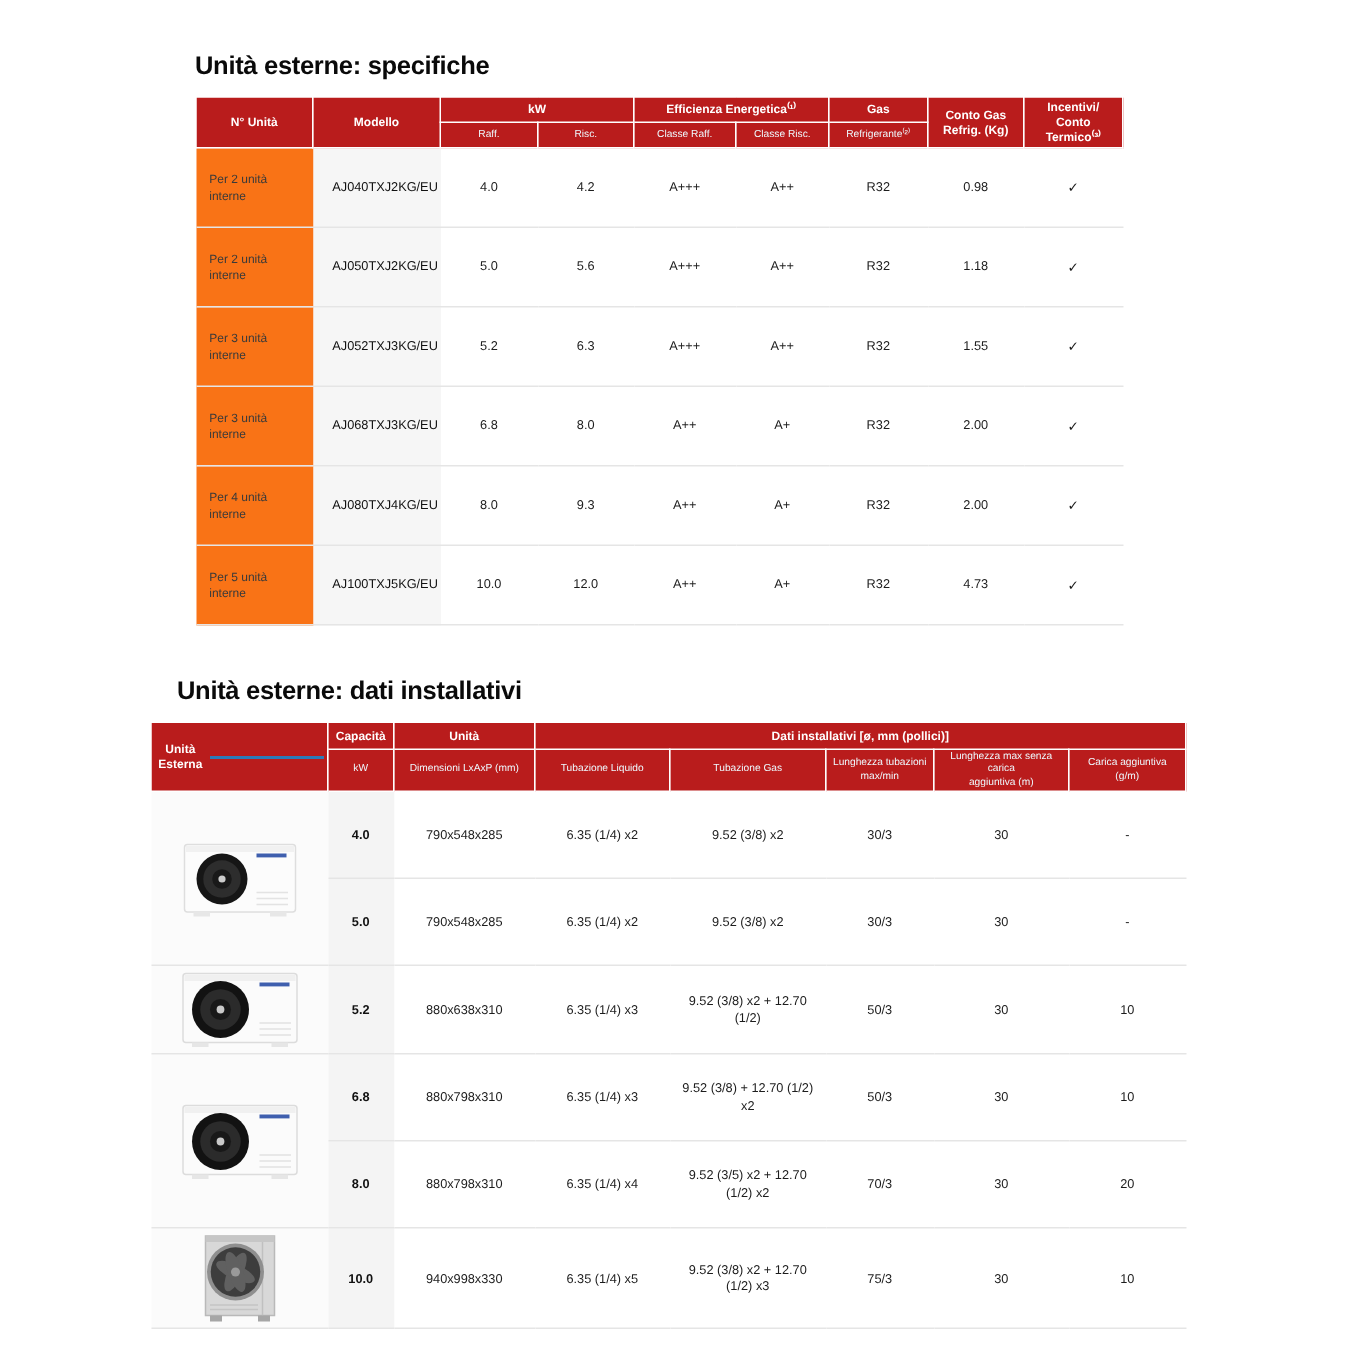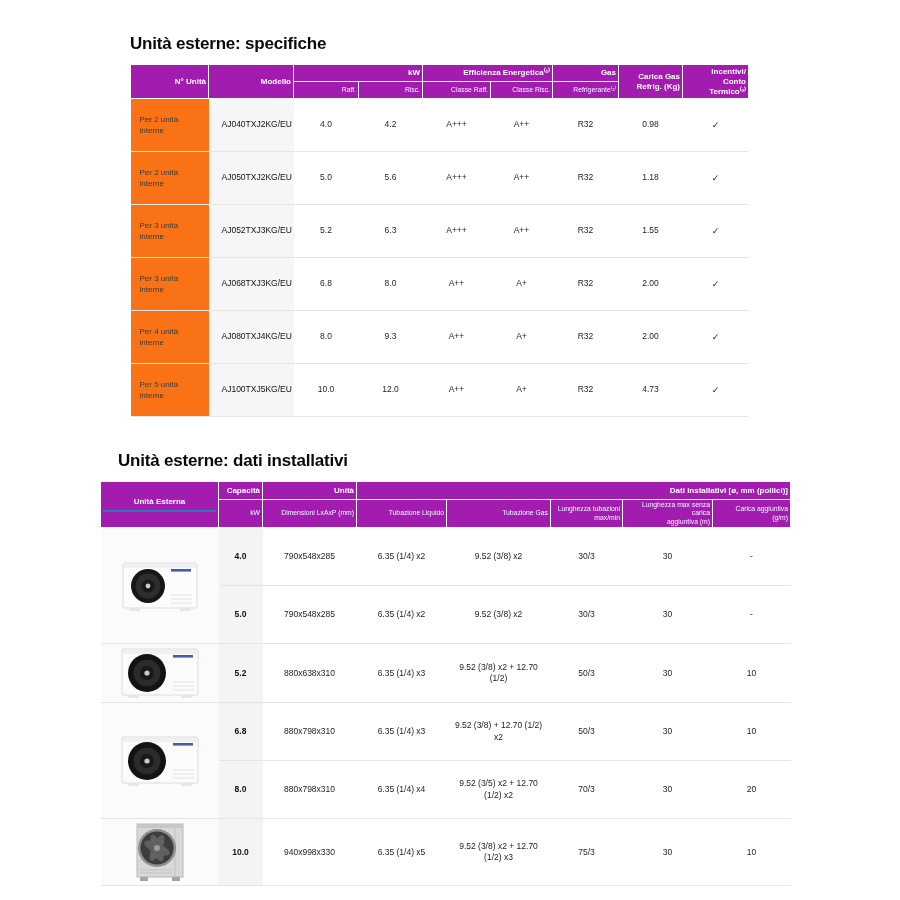--- a/index.html
+++ b/index.html
@@ -12,22 +12,22 @@
     position:absolute; font-size:17px; font-weight:bold; color:#0a0a0a; letter-spacing:-0.2px;
   }
   #title1 { left:130px; top:34px; }
   #title2 { left:118px; top:451px; }
 
   table { border-collapse:collapse; table-layout:fixed; position:absolute; }
   #table1 { left:130px; top:64px; width:618px; border-bottom:1px solid #e5e5e5; }
   #table2 { left:100px; top:481px; width:690px; border-bottom:1px solid #e5e5e5; }
 
   th {
-    background:#a21caf; color:#ffffff; border:1px solid #ffffff;
-    font-size:8px; font-weight:bold; text-align:right; vertical-align:middle;
+    background:#b91c1c; color:#ffffff; border:1px solid #ffffff;
+    font-size:8px; font-weight:bold; text-align:center; vertical-align:middle;
     padding:1px 2px; line-height:1.25; white-space:pre-line;
   }
   th.sub { font-size:6.8px; font-weight:normal; color:#eef9fe; }
   #table1 thead tr { height:17px; }
   #table2 thead tr.r1 { height:18px; }
   #table2 thead tr.r2 { height:22px; }
 
   td {
     font-size:8.5px; color:#1d1d1d; text-align:center; vertical-align:middle;
     border-top:1px solid #e5e5e5; padding:2px 4px; line-height:1.4; background:#ffffff;
@@ -41,21 +41,21 @@
     background:#f97316; text-align:left; padding-left:9px; font-size:8px; color:#3a3a3a;
   }
   #table1 td.c-modello {
     background:#f6f6f6; text-align:left; padding-left:13px; font-weight:normal; color:#111;
   }
 
   
   #table2 td.c-img { background:#fbfbfb; }
   #table2 td.c-cap { background:#f4f4f4; font-weight:bold; color:#111; }
 
-  .hdr-flex { display:flex; flex-direction:column; align-items:center; justify-content:center; gap:3px; }
+  .hdr-flex { display:flex; flex-direction:row; align-items:center; justify-content:center; gap:3px; }
   .dark-underline { display:block; width:100%; height:2px; background:#2b7ab8; }
 
   .unit-svg { display:block; margin:0 auto; }
   .check { font-size:9px; }
 </style>
 </head>
 <body>
 
 <div class="page">
 
@@ -73,21 +73,21 @@
         <col style="width:64px">
         <col style="width:66px">
     </colgroup>
     <thead>
       <tr>
         <th rowspan="2">N° Unità</th>
         <th rowspan="2">Modello</th>
         <th colspan="2">kW</th>
         <th colspan="2">Efficienza Energetica⁽¹⁾</th>
         <th>Gas</th>
-        <th rowspan="2">Carica Gas
+        <th rowspan="2">Conto Gas
 Refrig. (Kg)</th>
         <th rowspan="2">Incentivi/
 Conto Termico⁽³⁾</th>
       </tr>
       <tr>
         <th class="sub">Raff.</th>
         <th class="sub">Risc.</th>
         <th class="sub">Classe Raff.</th>
         <th class="sub">Classe Risc.</th>
         <th class="sub">Refrigerante⁽²⁾</th>

